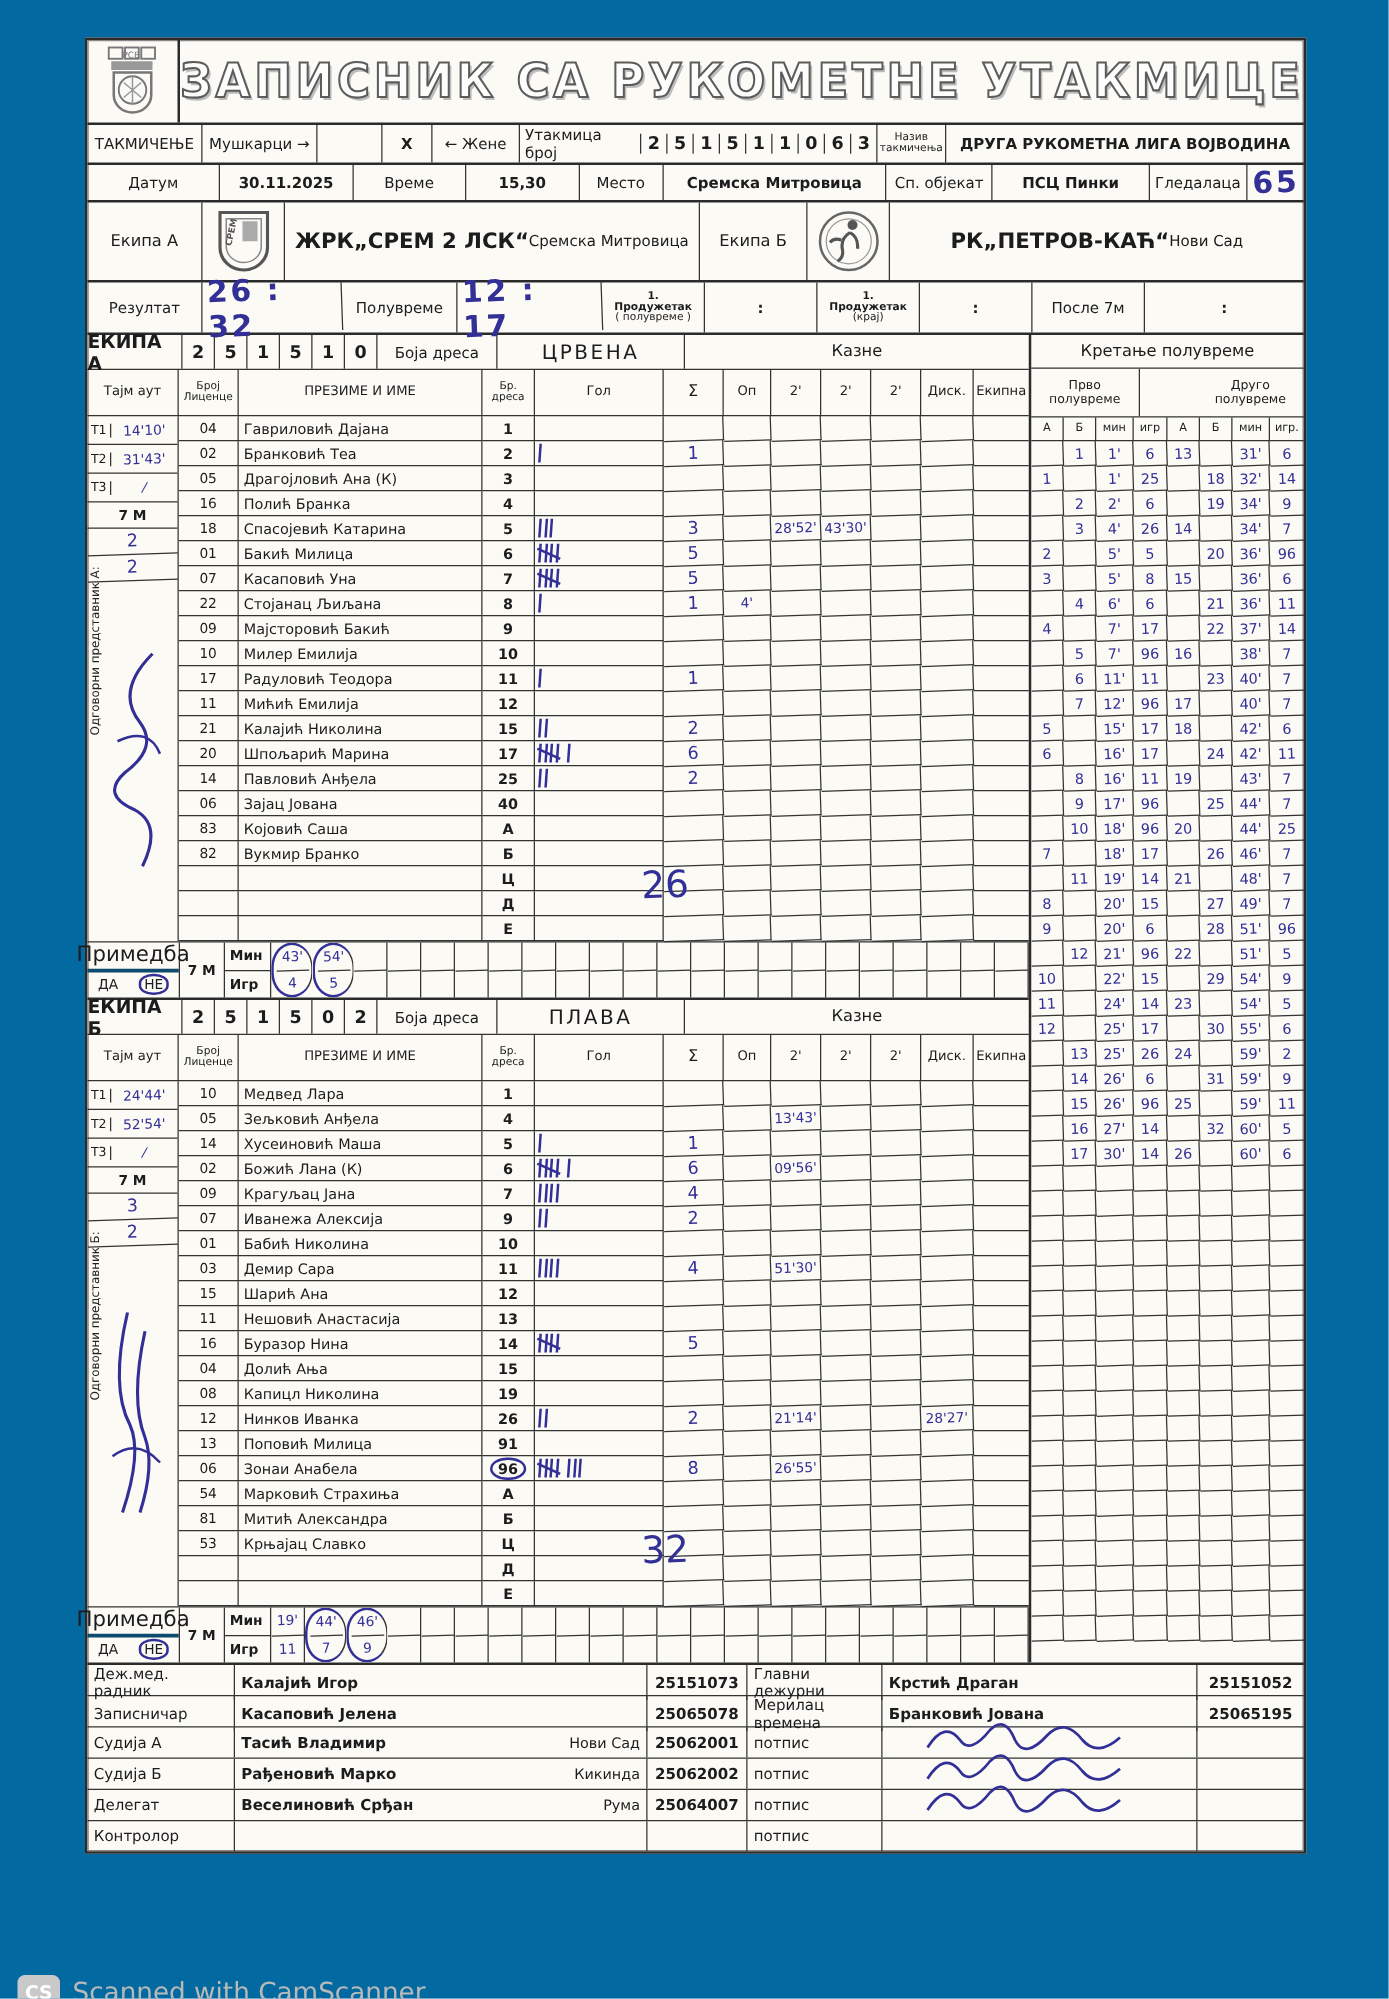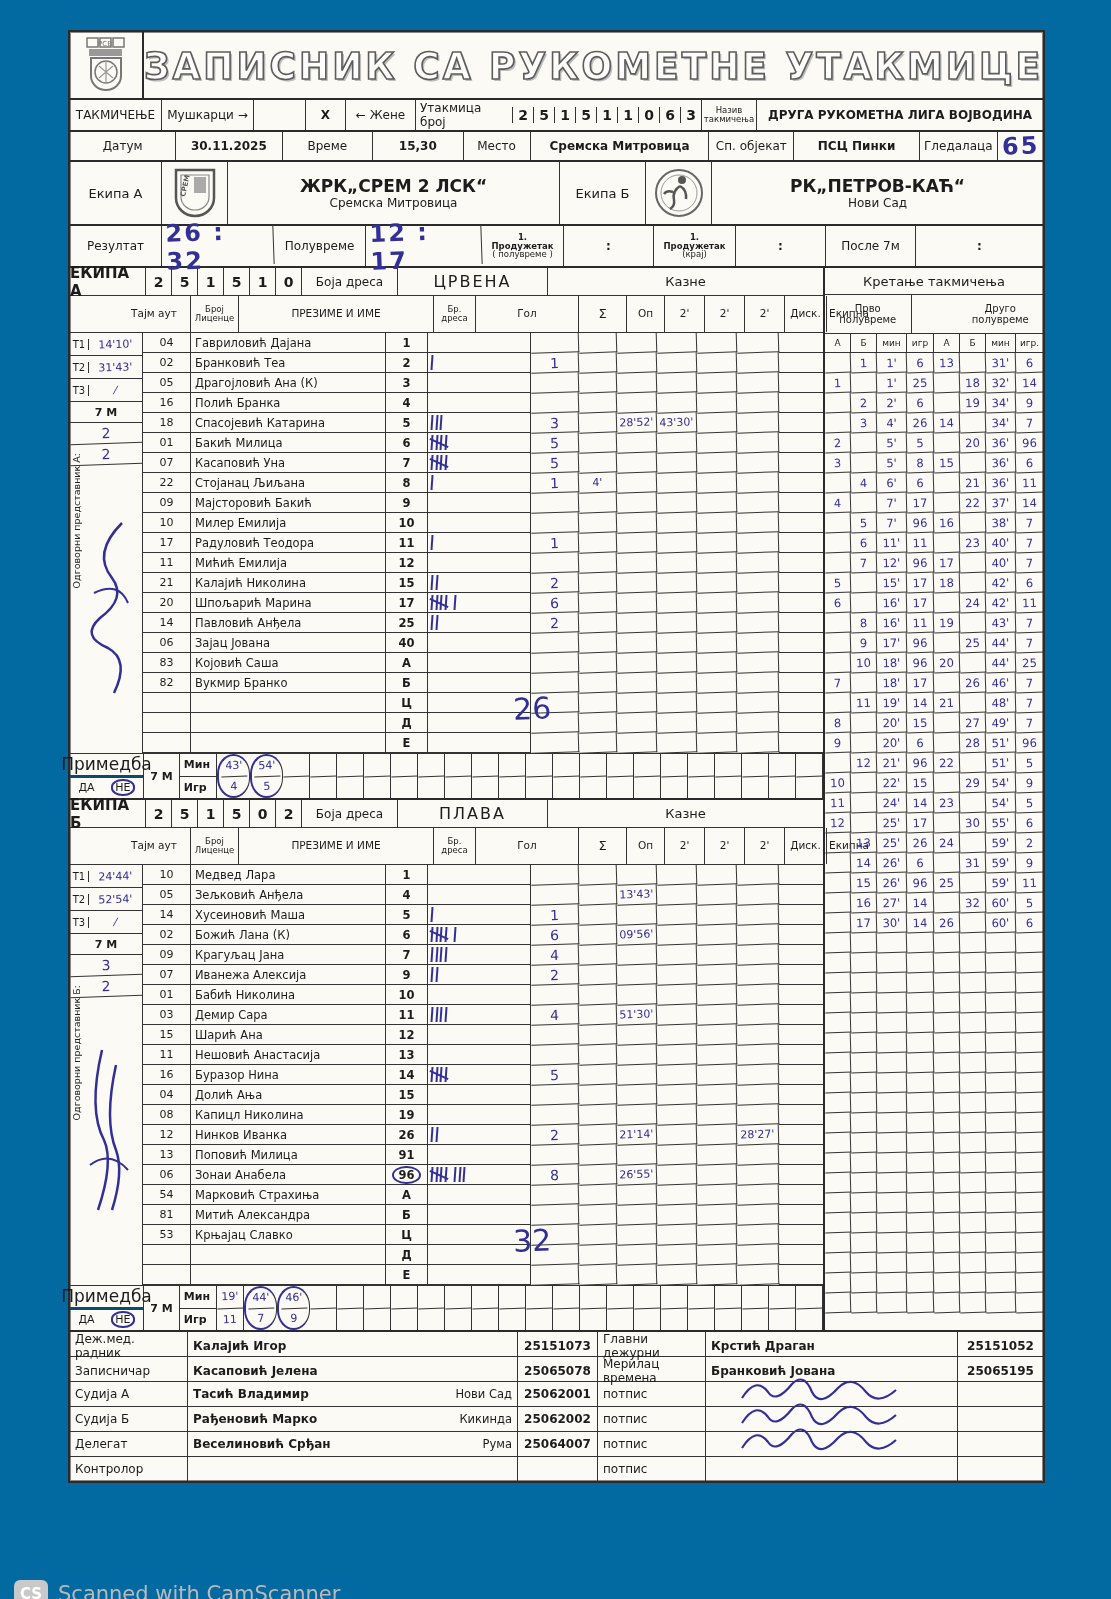--- a/index.html
+++ b/index.html
@@ -21,37 +21,37 @@
   .digitbox{width:20px;border-left:1px solid #333;display:flex;align-items:center;justify-content:center;font-weight:bold;font-size:14px;}
   .tiny{font-size:8.5px;line-height:1.05;text-align:center;}
   
   .hw{font-family:"DejaVu Sans",sans-serif;color:#322f96;transform:rotate(-2deg);font-size:14px;}
   .hw-big{font-size:24px;font-weight:bold;letter-spacing:2px;}
   .hw-sm{font-size:11px;}
   .ink-circle{border:2px solid #322f96;border-radius:50%;padding:0 4px;display:inline-block;}
   .oval{border:2px solid #322f96;border-radius:50%/45%;padding:0 2px;display:inline-block;}
   
   .teamlogo{width:66px;display:flex;align-items:center;justify-content:center;}
-  .teamname{flex:1;display:flex;flex-direction:column;align-items:center;justify-content:center;line-height:1.2;}
+  .teamname{flex:1;display:flex;flex-direction:row;align-items:center;justify-content:center;line-height:1.2;}
   .tm-main{font-weight:bold;font-size:17px;}
   .tm-city{font-size:12px;}
   
   .main{display:flex;border-bottom:2px solid #2b2b2b;}
   .leftcol{width:753px;border-right:2px solid #2b2b2b;}
   .rightcol{width:218px;}
   
   .band{display:flex;height:27px;border-bottom:1.5px solid #333;font-size:13px;align-items:stretch;}
   .band .c{display:flex;align-items:center;justify-content:center;}
   .band-title{width:76px;font-weight:bold;font-size:15px;border-right:1px solid #333;}
   .codebox{width:26px;border-right:1px solid #333;font-weight:bold;font-size:14px;}
   .jersey-lab{width:96px;border-right:1px solid #333;font-size:12px;}
   .jersey-col{width:150px;border-right:1px solid #333;font-size:16px;letter-spacing:2px;}
   .kazne{flex:1;font-size:13px;}
   
-  .colhdr{display:grid;grid-template-columns:73px 48px 195px 42px 103px 48px 38px 40px 40px 40px 42px 44px;height:36px;border-bottom:1.5px solid #333;font-size:10.5px;padding-left:48px;}
+  .colhdr{display:grid;grid-template-columns:73px 48px 195px 42px 103px 48px 38px 40px 40px 40px 42px 44px;height:36px;border-bottom:1.5px solid #333;font-size:10.5px;}
   .colhdr .c{display:flex;align-items:center;justify-content:center;text-align:center;border-right:1px solid #333;line-height:1.1;}
   .colhdr .c:last-child{border-right:none;}
   
   .tbody{display:flex;position:relative;}
   .tocol{width:73px;border-right:1px solid #333;position:relative;font-size:11px;}
   .tobox{display:flex;height:22px;border-bottom:1px solid #333;align-items:center;}
   .tolab{width:18px;border-right:1px solid #333;display:flex;align-items:center;justify-content:center;font-size:10px;}
   .toval{flex:1;display:flex;align-items:center;justify-content:center;}
   .sevenm{height:20px;display:flex;align-items:center;justify-content:center;font-weight:bold;border-bottom:1px solid #333;font-size:11px;}
   .sevv{height:20px;display:flex;align-items:center;justify-content:center;border-bottom:1px solid #333;}
@@ -1475,21 +1475,21 @@
               <span class="paircell">
                 <em class="hw hw-sm"></em>
                 <em class="hw hw-sm"></em>
               </span>
             </span>
         </div>
       </div>
     </div>
 
     <div class="rightcol">
-      <div class="score-hdr">Кретање такмичења</div>
+      <div class="score-hdr">Кретање полувреме</div>
       <div class="score-sub">
         <span class="c">Прво полувреме</span>
         <span class="c">Друго полувреме</span>
       </div>
       <div class="score-cols">
 
       <span class="c">А</span>
             <span class="c">Б</span>
             <span class="c">мин</span>
             <span class="c">игр</span>

